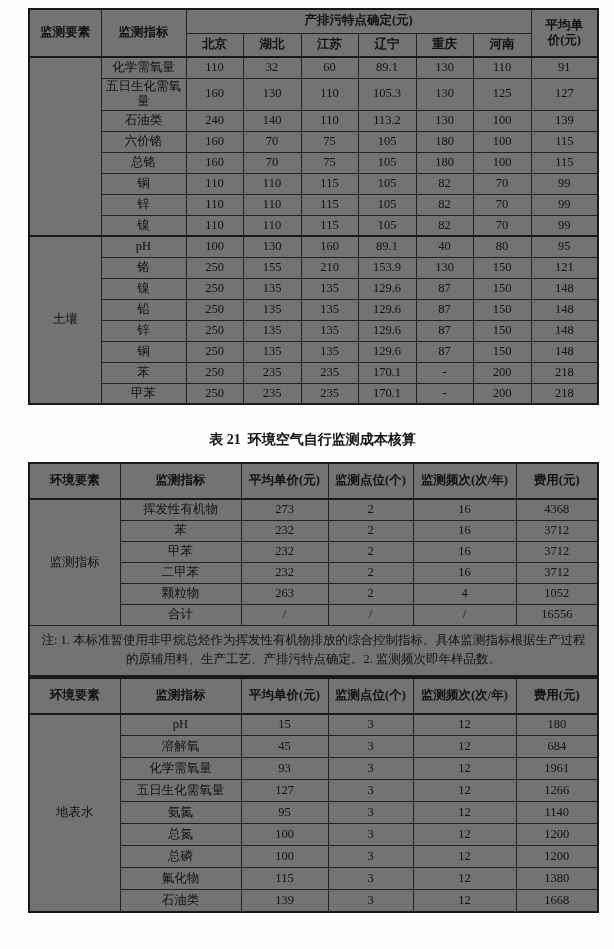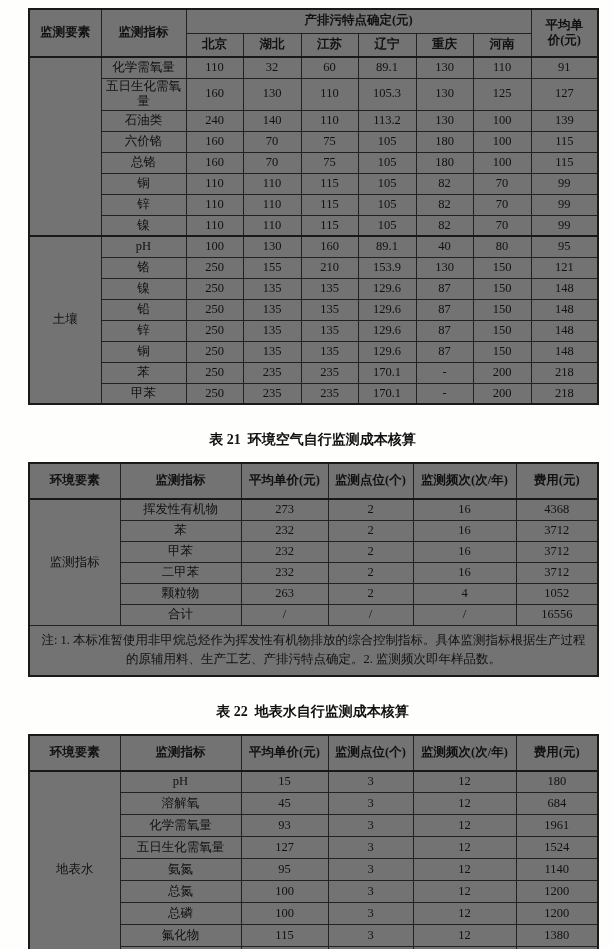--- a/index.html
+++ b/index.html
@@ -292,21 +292,20 @@
         <td>/</td>
         <td>/</td>
         <td>16556</td>
       </tr>
       <tr>
         <td colspan="6" class="note">注: 1. 本标准暂使用非甲烷总烃作为挥发性有机物排放的综合控制指标。具体监测指标根据生产过程的原辅用料、生产工艺、产排污特点确定。2. 监测频次即年样品数。</td>
       </tr>
     </tbody>
   </table>
 
-  <div class="caption">表 22  地表水自行监测成本核算</div>
   <table class="t2x t22">
     <colgroup>
       <col style="width:91px">
         <col style="width:121px">
         <col style="width:87px">
       <col style="width:85px">
         <col style="width:103px">
         <col style="width:82px">
     </colgroup>
     <thead>
@@ -340,21 +339,21 @@
         <td>93</td>
         <td>3</td>
         <td>12</td>
         <td>1961</td>
       </tr>
       <tr>
         <td>五日生化需氧量</td>
         <td>127</td>
         <td>3</td>
         <td>12</td>
-        <td>1524</td>
+        <td>1266</td>
       </tr>
       <tr>
         <td>氨氮</td>
         <td>95</td>
         <td>3</td>
         <td>12</td>
         <td>1140</td>
       </tr>
       <tr>
         <td>总氮</td>

